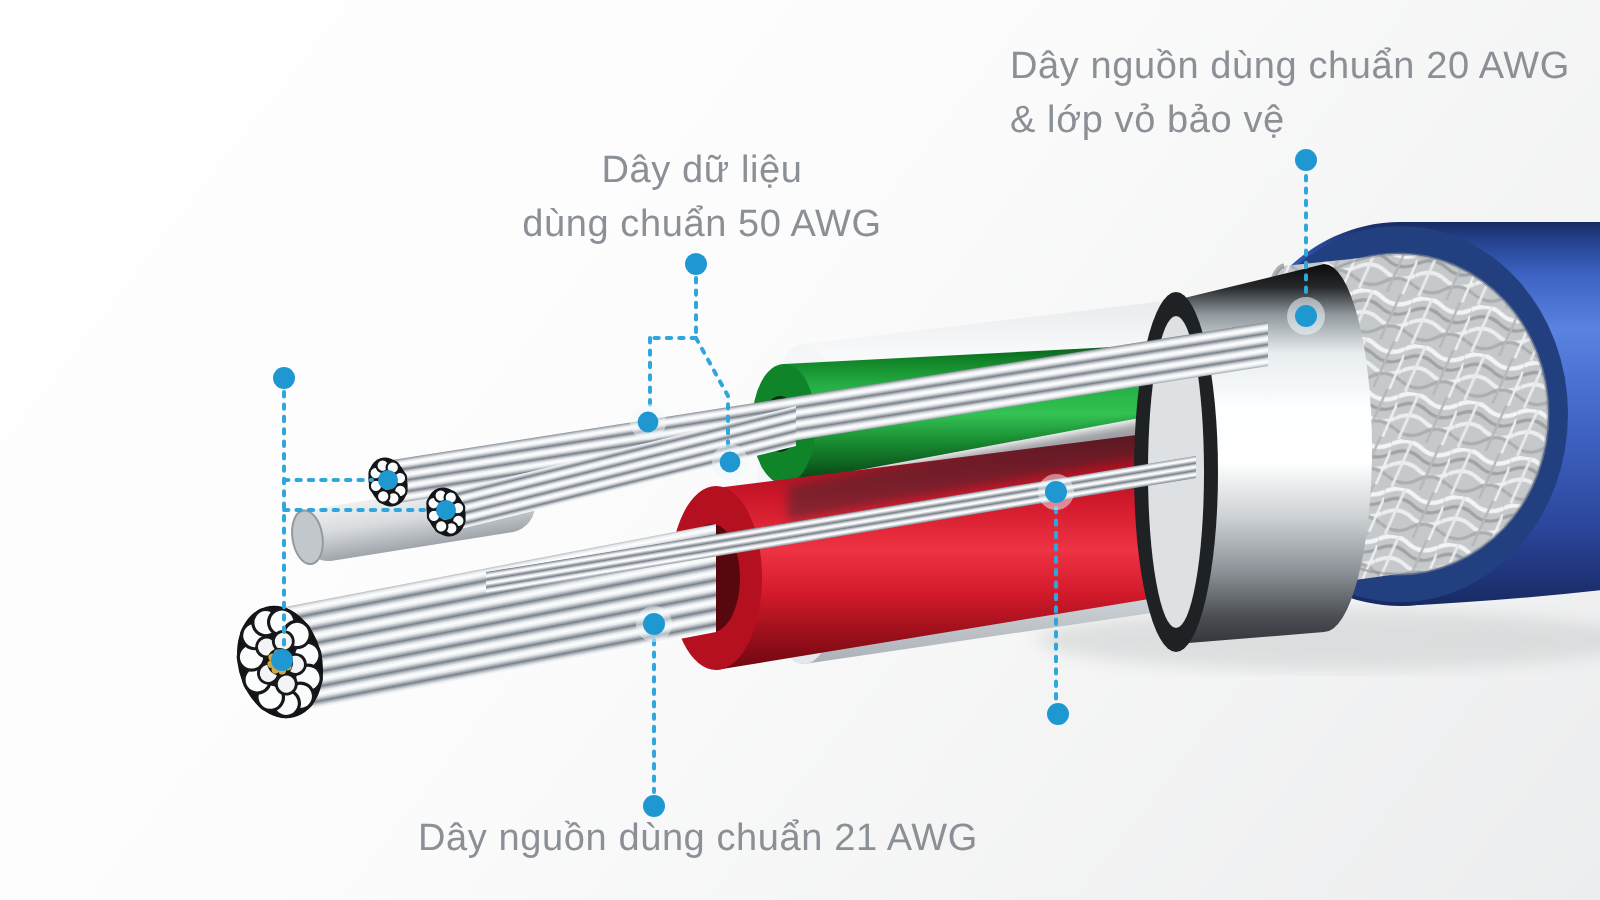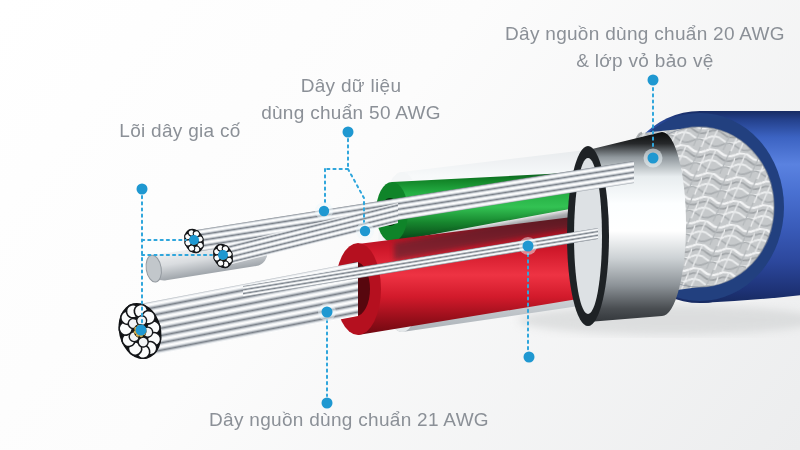--- a/index.html
+++ b/index.html
@@ -5,21 +5,21 @@
   html,body{margin:0;padding:0;}
   body{
     width:800px;height:450px;overflow:hidden;
     font-family:"Liberation Sans","DejaVu Sans",sans-serif;
     background:linear-gradient(128deg,#ffffff 0%,#fcfcfc 42%,#ecedee 100%);
   }
   .stage{position:relative;width:800px;height:450px;}
   .stage svg{position:absolute;left:0;top:0;}
   .lbl{
     position:absolute;color:#8b9097;font-size:19px;line-height:27px;
-    letter-spacing:.3px;white-space:nowrap;text-align:center;
+    letter-spacing:.3px;white-space:nowrap;
   }
   .lbl span{display:block;}
   .lbl.center{text-align:center;white-space:normal;}
 </style>
 </head>
 <body>
 
 <div class="stage">
 
 <svg width="800" height="450" viewBox="0 0 800 450">
@@ -302,21 +302,20 @@
   <span>Dây nguồn dùng chuẩn 20 AWG</span>
   <span>&amp; lớp vỏ bảo vệ</span>
 </div>
 
 <div class="lbl center" style="left:231px;top:72px;width:240px;">
   <span>Dây dữ liệu</span>
   <span>dùng chuẩn 50 AWG</span>
 </div>
 
 <div class="lbl center" style="left:32px;top:117px;width:296px;">
-  <span>Lõi dây gia cố</span>
 </div>
 
 
 <div class="lbl center" style="left:196px;top:406px;width:306px;">
   <span>Dây nguồn dùng chuẩn 21 AWG</span>
 </div>
 
 </div>
 
 </body></html>

